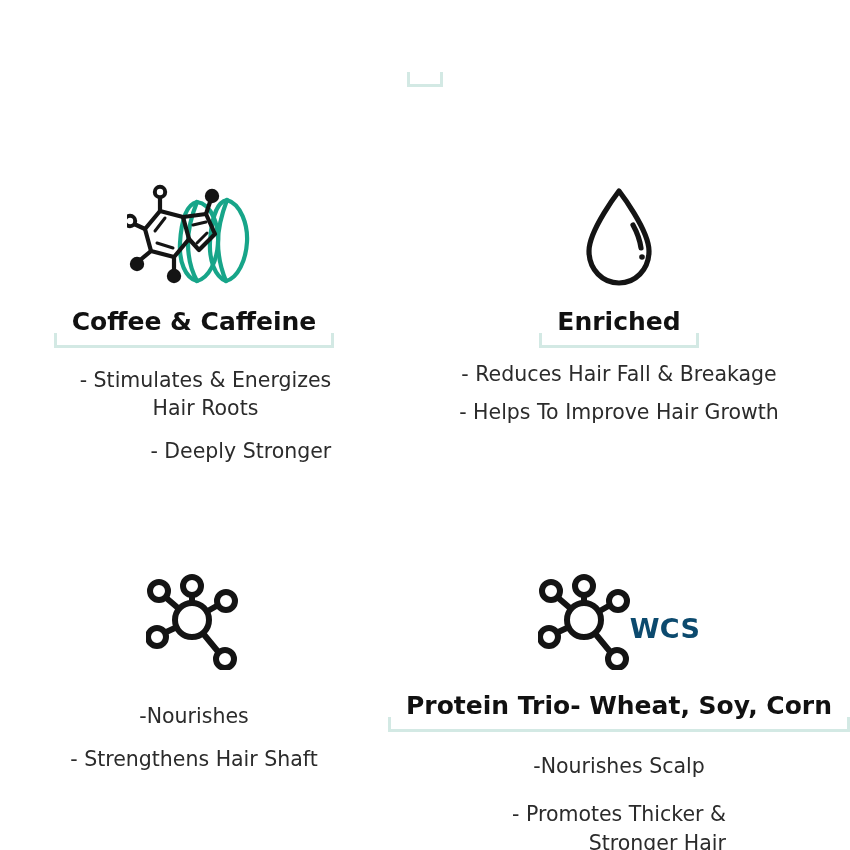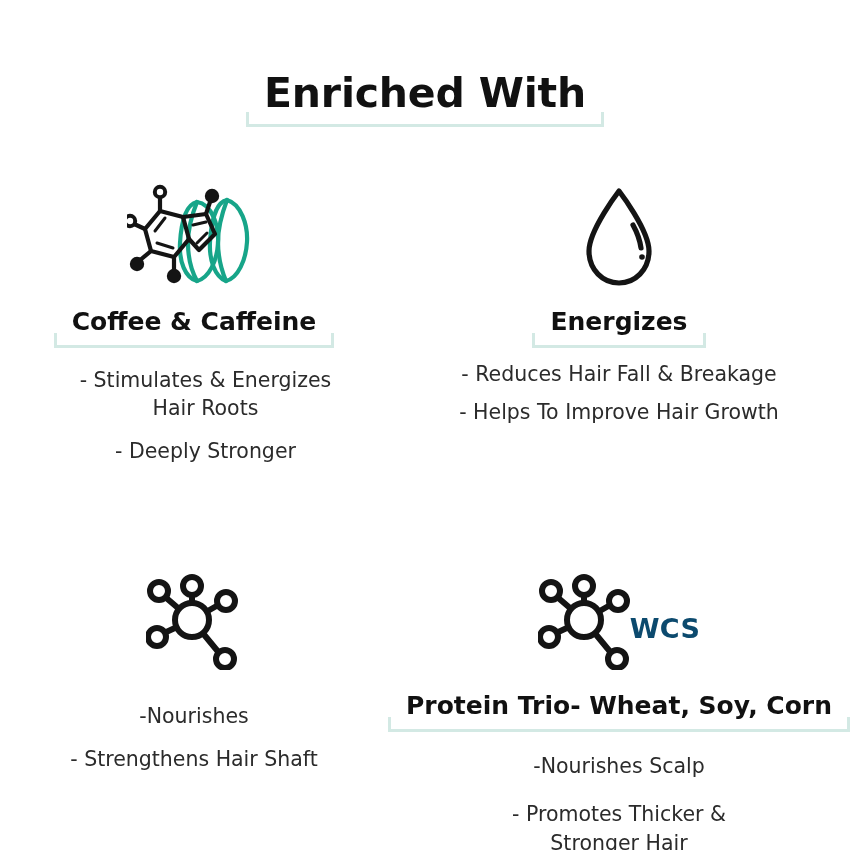--- a/index.html
+++ b/index.html
@@ -86,21 +86,21 @@
     margin-top:20px;
     text-align:center;
   }
   .bullet {
     font-size:20.5px;
     font-weight:400;
     color:#2b2b2b;
     line-height:1.40;
     white-space:pre-line;
   }
-  .bullet + .bullet { margin-top:14px; }
+  .bullet + .bullet { margin-top:14px;text-align:right; }
 
   
   .cell-coffee   .bullets { margin-top:18px;margin-left:23px; }
   .cell-redensyl .bullets { margin-top:12px; }
   .cell-redensyl .bullet + .bullet { margin-top:10px; }
   .cell-protein  { padding-top:34px; }
   .cell-trio     { padding-top:34px; }
   .cell-protein  .bullets { margin-top:20px; }
   .cell-trio     .bullets { margin-top:20px; }
   .cell-protein  .bullet + .bullet { margin-top:14px; }
@@ -117,21 +117,20 @@
   }
 </style>
 </head>
 <body>
 
 <div class="page">
 
   <div class="title-row">
     <span class="bracket-wrap">
       <span class="bracket" style="border-color: transparent rgb(211, 233, 228) rgb(211, 233, 228);"></span>
-      <span class="btext title-text">Enriched With</span>
     </span>
   </div>
 
   <div class="grid">
 
     <div class="cell cell-coffee">
       <div class="icon-box">
         <svg width="134" height="112" viewBox="0 0 134 112">
 
           <g fill="none" stroke="#17a589" stroke-width="4.2" stroke-linecap="round">
@@ -191,21 +190,21 @@
         <svg width="72" height="104" viewBox="0 0 72 104">
           <path d="M36 6 C36 6 66 45 66 66 C66 85 52 98 36 98 C20 98 6 85 6 66 C6 45 36 6 36 6 Z" fill="none" stroke="#141414" stroke-width="5.2" stroke-linejoin="round"></path>
           <path d="M50 40 C55 49 57 56 58 63" fill="none" stroke="#141414" stroke-width="5.2" stroke-linecap="round"></path>
           <circle cx="59" cy="72" r="2.8" fill="#141414"></circle>
         </svg>
       </div>
 
       <div class="label-wrap">
         <span class="bracket-wrap">
           <span class="bracket" style="border-color: transparent rgb(211, 233, 228) rgb(211, 233, 228);"></span>
-          <span class="btext label">Energizes</span>
+          <span class="btext label">Enriched</span>
         </span>
       </div>
 
       <div class="bullets">
         <div class="bullet">- Reduces Hair Fall &amp; Breakage</div>
         <div class="bullet">- Helps To Improve Hair Growth</div>
       </div>
     </div>
 
     <div class="cell cell-protein">

